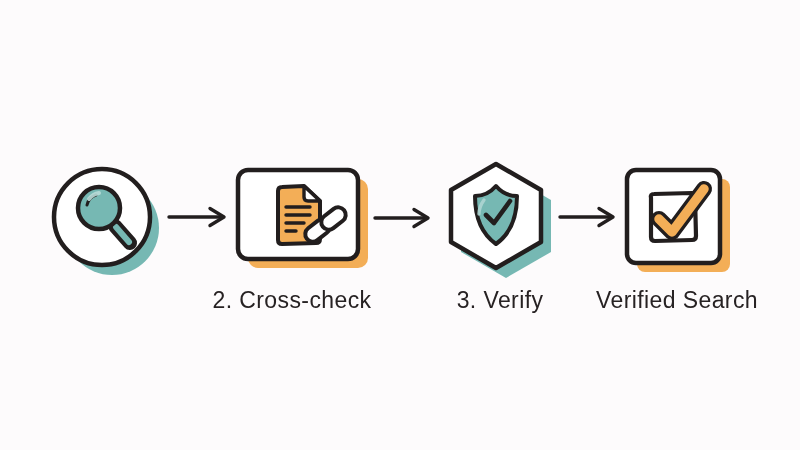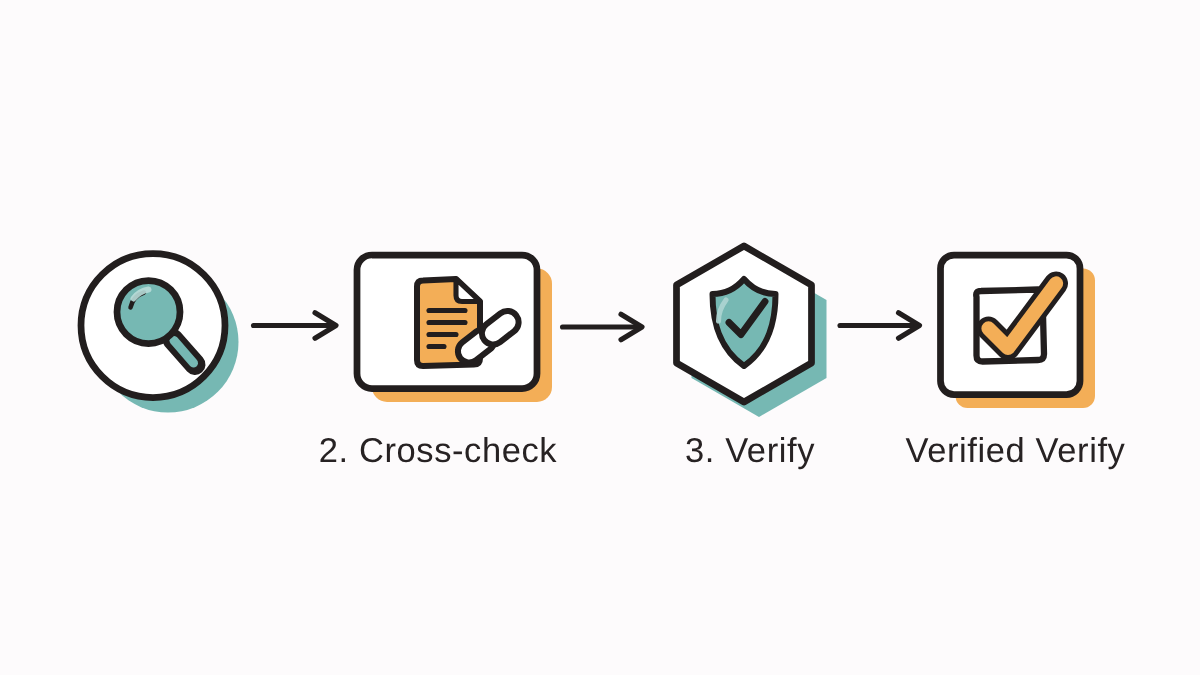--- a/index.html
+++ b/index.html
@@ -103,15 +103,15 @@
     <rect x="7" y="6" width="93" height="93" rx="9" class="f-white s-ink" stroke-width="4.5"></rect>
     <g>
       <path d="M31,34 Q30,30 34,30 L72,29 Q75,29 75,33 L76,72 Q76,76 72,76 L35,77 Q31,77 31,73 Z" class="f-white s-ink rl" stroke-width="4.2"></path>
       <path d="M39,55 L52,68 L84,25" class="f-none s-ink rl" stroke-width="16"></path>
       <path d="M39,55 L52,68 L84,25" class="f-none s-orange rl" stroke-width="9.5"></path>
     </g>
   </svg>
 
   <div class="step-label" style="left:292px;">2. Cross-check</div>
   <div class="step-label" style="left:500px;">3. Verify</div>
-  <div class="step-label" style="left:677px;">Verified Verify</div>
+  <div class="step-label" style="left:677px;">Verified Search</div>
 
 </div>
 
 </body></html>

